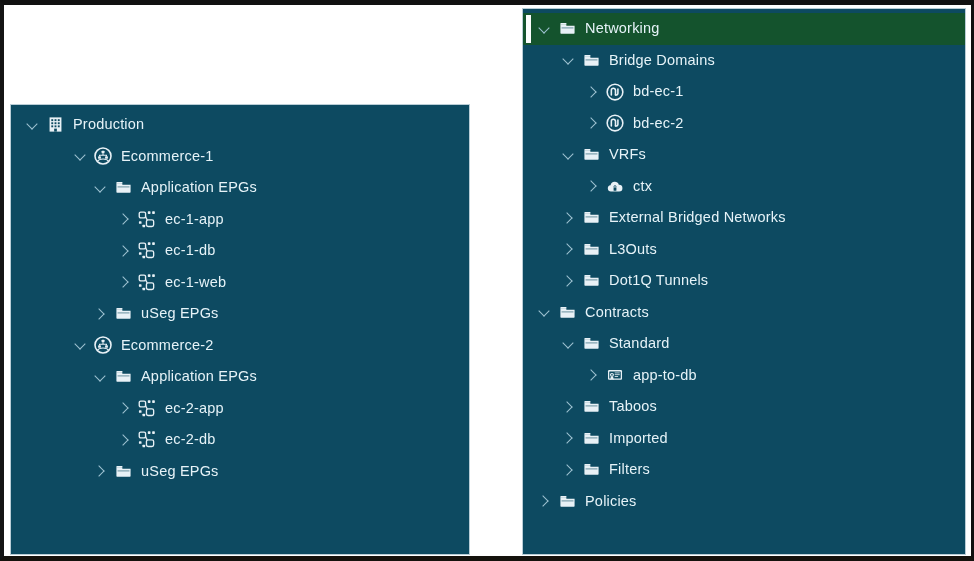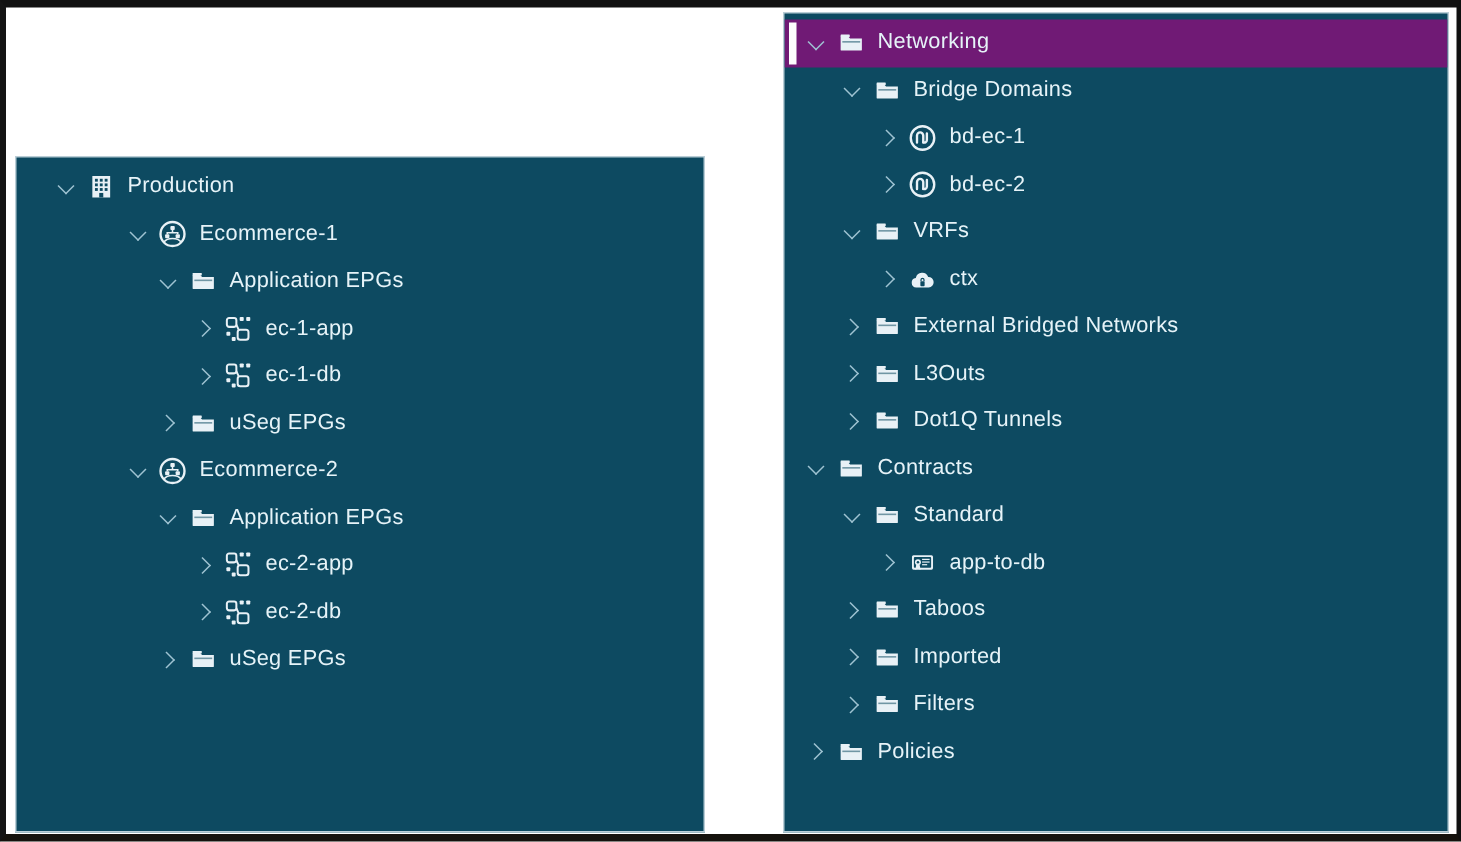--- a/index.html
+++ b/index.html
@@ -33,21 +33,20 @@
     background: #0d4a61;
     box-sizing: border-box;
     border: 1px solid #b9cdd6;
     overflow: hidden;
   }
   #panel-left {
     left: 6px;
     top: 99px;
     width: 460px;
     height: 451px;
-    padding-left: 12px;
   }
   #panel-right {
     left: 518px;
     top: 3px;
     width: 444px;
     height: 547px;
   }
 
   
   .tree {
@@ -61,21 +60,21 @@
     display: flex;
     align-items: center;
     height: 31.5px;
     white-space: nowrap;
     color: #e6f3f8;
     font-size: 14.5px;
     letter-spacing: 0.2px;
     box-sizing: border-box;
   }
   .row.selected {
-    background: #701a75;
+    background: #14532d;
   }
   .row.selected .sel-bar {
     position: absolute;
     left: 3px;
     top: 2px;
     bottom: 2px;
     width: 5px;
     background: #fdfdfd;
   }
 
@@ -219,20 +218,35 @@
               <rect x="13" y="1.6" width="3.4" height="3.4" rx="0.8" fill="#e8f1f6"></rect>
               <rect x="18.5" y="1.6" width="3.4" height="3.4" rx="0.8" fill="#e8f1f6"></rect>
               <rect x="11.3" y="12.4" width="9.1" height="8.4" rx="2.1" stroke="#e8f1f6" stroke-width="1.7" fill="none"></rect>
               <rect x="1.8" y="14.2" width="3.3" height="3.3" rx="0.8" fill="#e8f1f6"></rect>
               <rect x="6.3" y="18.6" width="3.3" height="3.3" rx="0.8" fill="#e8f1f6"></rect>
               <path d="M10.2 8.2l2.2 4.8" stroke="#e8f1f6" stroke-width="1.6"></path>
             </svg>
           </span>
           <span class="label">ec-1-db</span>
         </div>
+        <div class="row d4">
+          <span class="chev right"></span>
+          <span class="ico">
+            <svg width="20" height="19" viewBox="0 0 24 24" fill="none" xmlns="http://www.w3.org/2000/svg">
+              <rect x="2.2" y="2.6" width="8" height="7.4" rx="1.9" stroke="#e8f1f6" stroke-width="1.7" fill="none"></rect>
+              <rect x="13" y="1.6" width="3.4" height="3.4" rx="0.8" fill="#e8f1f6"></rect>
+              <rect x="18.5" y="1.6" width="3.4" height="3.4" rx="0.8" fill="#e8f1f6"></rect>
+              <rect x="11.3" y="12.4" width="9.1" height="8.4" rx="2.1" stroke="#e8f1f6" stroke-width="1.7" fill="none"></rect>
+              <rect x="1.8" y="14.2" width="3.3" height="3.3" rx="0.8" fill="#e8f1f6"></rect>
+              <rect x="6.3" y="18.6" width="3.3" height="3.3" rx="0.8" fill="#e8f1f6"></rect>
+              <path d="M10.2 8.2l2.2 4.8" stroke="#e8f1f6" stroke-width="1.6"></path>
+            </svg>
+          </span>
+          <span class="label">ec-1-web</span>
+        </div>
         <div class="row d3">
           <span class="chev right"></span>
           <span class="ico">
             <svg width="19" height="17" viewBox="0 0 24 24" fill="none" xmlns="http://www.w3.org/2000/svg">
               <path d="M2 6.2h7.2l1.7 1.9H22v10.4a.9.9 0 0 1-.9.9H2.9a.9.9 0 0 1-.9-.9V6.2z" fill="#e8f1f6"></path>
               <rect x="2" y="4.2" width="8.6" height="2.4" rx="0.6" fill="#e8f1f6"></rect>
               <rect x="3.6" y="10.4" width="16.8" height="1.5" fill="#0d4a61" opacity="0.55"></rect>
             </svg>
           </span>
           <span class="label">uSeg EPGs</span>

